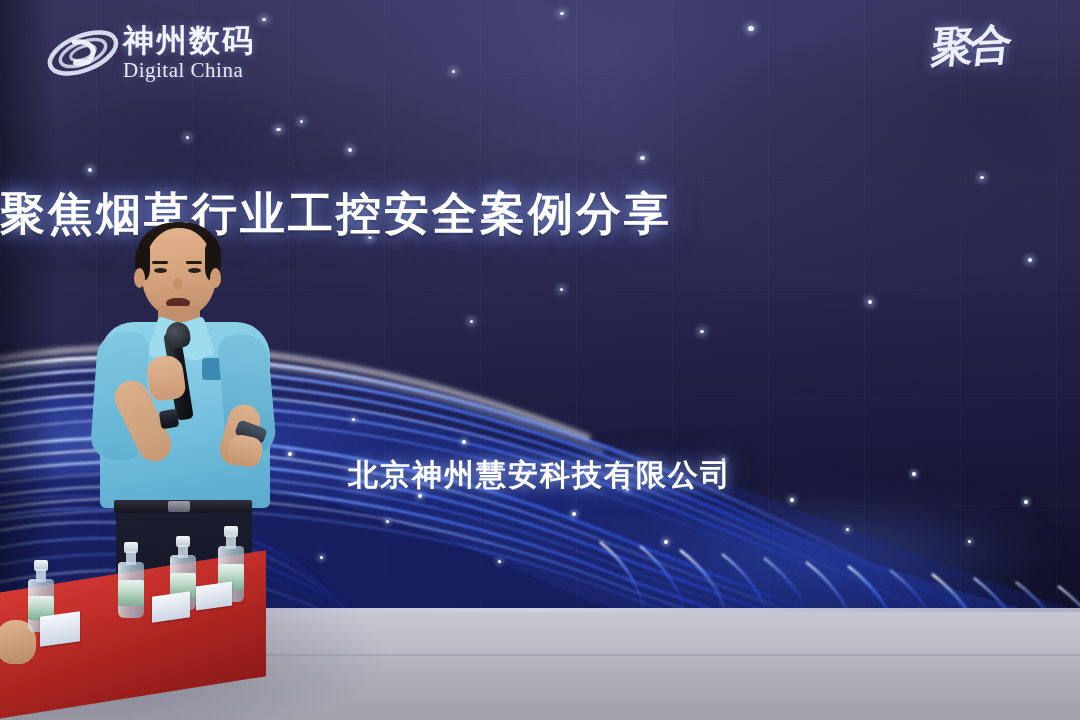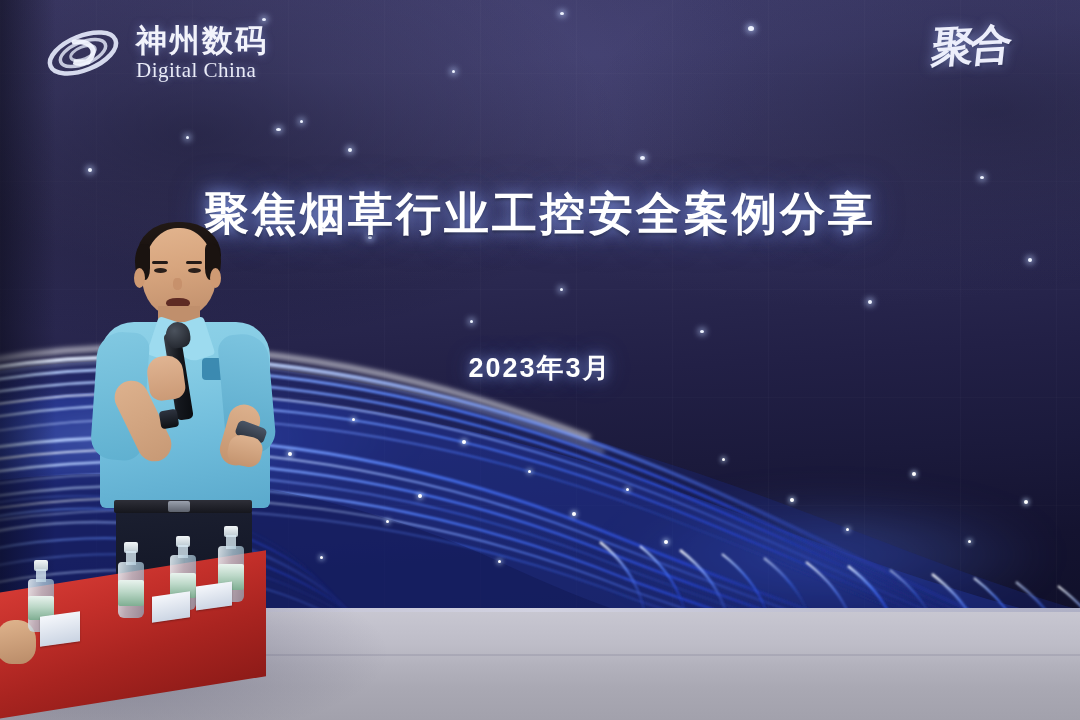--- a/index.html
+++ b/index.html
@@ -52,39 +52,39 @@
   }
 
   
   .particle { position:absolute; background:#fff; border-radius:50%;
               box-shadow:0 0 5px 1px rgba(200,225,255,.85); }
   .star { position:absolute; background:#eef3ff; border-radius:50%;
           box-shadow:0 0 6px 2px rgba(190,210,255,.7); }
 
   
   #slide-title {
-    position:absolute; left:0; right:0; top:184px; text-align:center;
+    position:absolute; left:0; right:0; top:184px; 
     font-size:45px; font-weight:bold; color:#fff; letter-spacing:3px;
     text-shadow:0 0 16px rgba(150,175,255,.75), 0 0 34px rgba(90,120,230,.5), 0 2px 3px rgba(0,0,0,.55);
     white-space:nowrap;
     font-family:Liberation Mono, monospace;
   }
   #slide-date {
     position:absolute; left:0; right:0; top:350px; text-align:center;
     font-size:27px; font-weight:bold; color:#fff; letter-spacing:2px;
     text-shadow:0 0 12px rgba(160,185,255,.7), 0 0 26px rgba(80,110,220,.45);
   }
   #slide-company {
     position:absolute; left:0; right:0; top:455px; text-align:center;
     font-size:30px; font-weight:bold; color:#fff; letter-spacing:2px;
     text-shadow:0 0 14px rgba(170,195,255,.75), 0 0 28px rgba(80,110,220,.5);
   }
 
   
-  #brand-logo { position:absolute; left:44px; top:22px; display:flex; align-items:center; gap:14px; }
+  #brand-logo { position:absolute; left:44px; top:22px; display:flex; align-items:center; gap:1px; }
   #brand-mark { width:78px; height:62px; }
   #brand-text { line-height:1; }
   #brand-cn { font-size:31px; font-weight:bold; color:#f2f3fb; letter-spacing:2px;
               text-shadow:0 0 8px rgba(150,170,240,.5); }
   #brand-en { font-size:21px; font-family:"Liberation Serif","DejaVu Serif",serif;
               color:#e9ebf7; letter-spacing:.5px; margin-top:4px;
               text-shadow:0 0 7px rgba(150,170,240,.45); }
 
   
   #event-mark { position:absolute; right:26px; top:18px; text-align:right; }
@@ -390,21 +390,21 @@
         <div id="brand-cn">神州数码</div>
         <div id="brand-en">Digital China</div>
       </div>
     </div>
 
     <div id="event-mark">
       <div id="event-calli">聚合</div>
     </div>
 
     <div id="slide-title">聚焦烟草行业工控安全案例分享</div>
-    <div id="slide-date">2023年3月</div>
+    <div id="slide-company">北京神州慧安科技有限公司</div>
   </div>
 
   <div id="stage-floor">
     <div id="floor-edge"></div>
     <div id="floor-seam"></div>
     <div id="floor-shadow"></div>
   </div>
 
   <div id="speaker">
     <div class="sp" id="sp-pants"></div>

